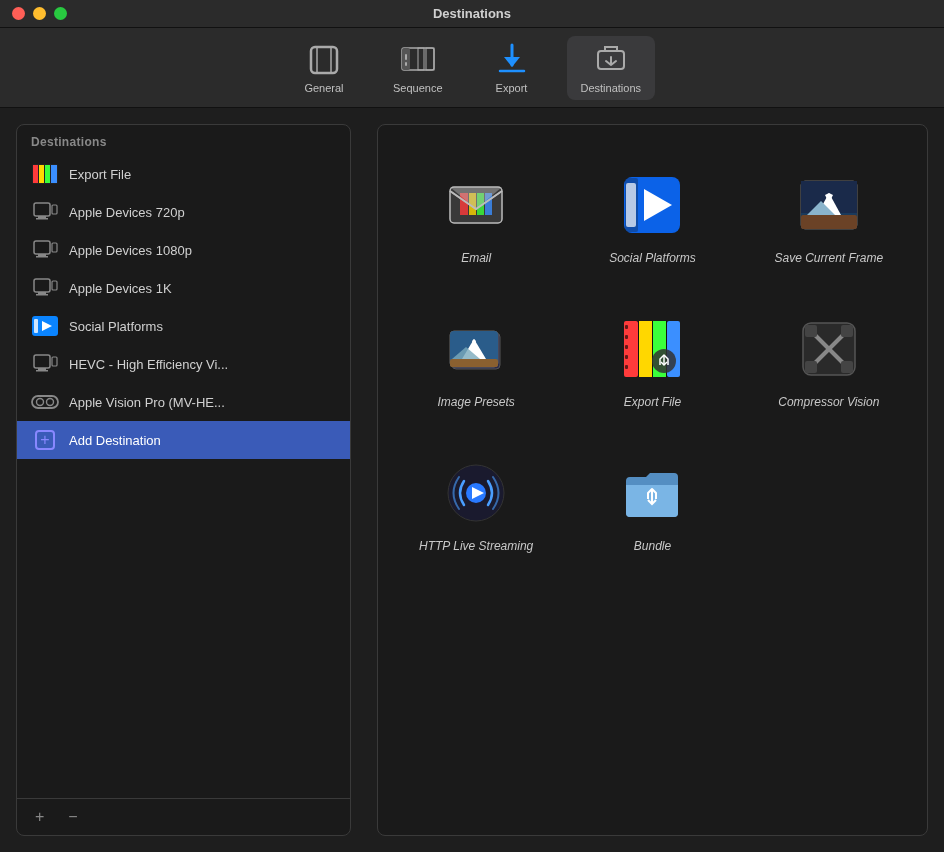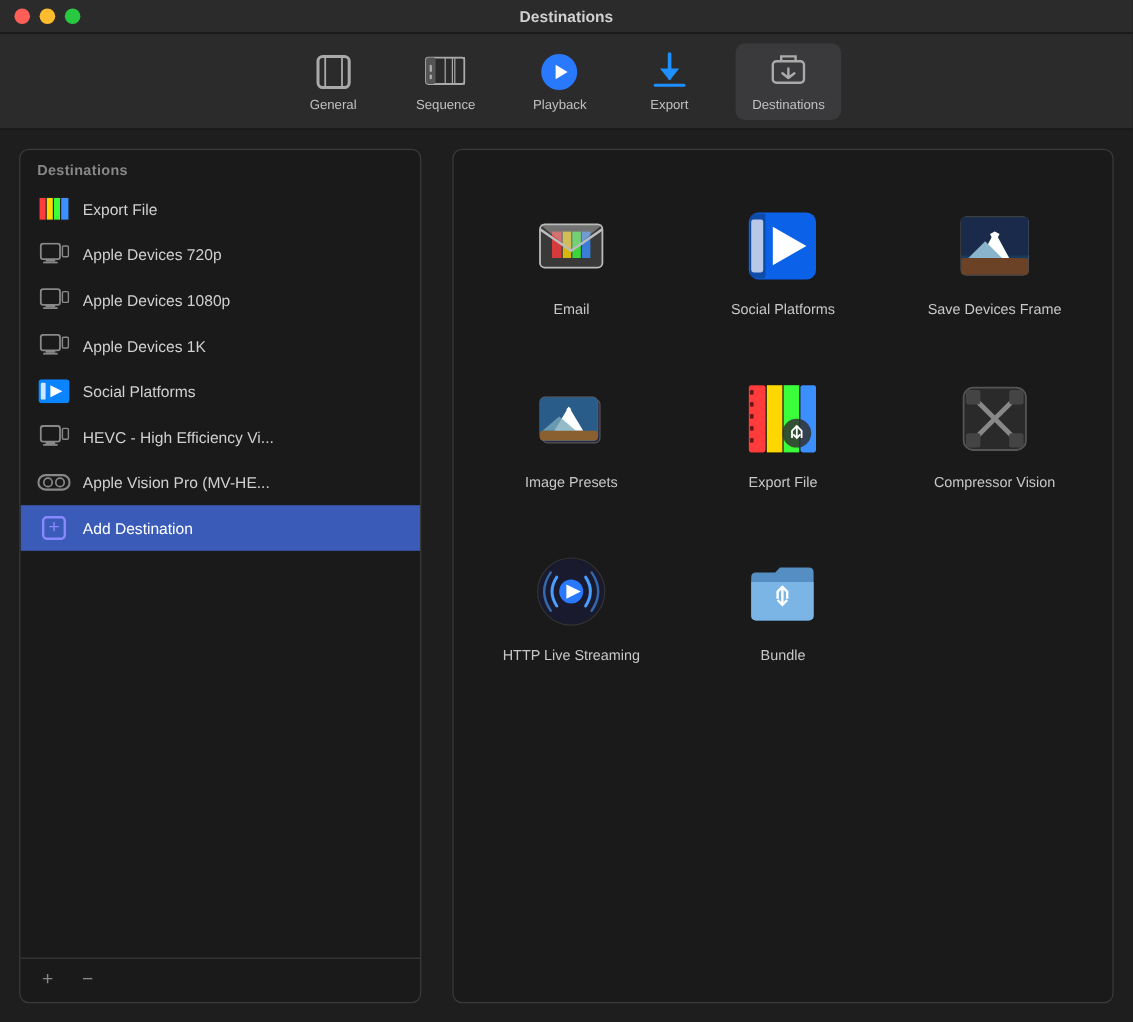--- a/index.html
+++ b/index.html
@@ -158,20 +158,21 @@
       background: #1a1a1a;
       border: 1px solid #3a3a3a;
       border-radius: 8px;
       margin-left: 26px;
       display: grid;
       grid-template-columns: repeat(3, 1fr);
       grid-template-rows: repeat(3, auto);
       gap: 20px;
       padding: 30px 20px;
       align-content: start;
+      font-style: italic;
     }
     .destination-item {
       display: flex;
       flex-direction: column;
       align-items: center;
       gap: 10px;
       cursor: pointer;
       padding: 14px;
       border-radius: 10px;
     }
@@ -234,29 +235,20 @@
         <rect x="1" y="2" width="8" height="22" fill="#555" rx="2"></rect>
         <rect x="17" y="2" width="6" height="22" fill="none" stroke="#aaa" stroke-width="1"></rect>
         <rect x="25" y="2" width="8" height="22" fill="none" stroke="#aaa" stroke-width="1"></rect>
         <rect x="4" y="8" width="2" height="6" fill="#aaa" rx="1"></rect>
         <rect x="4" y="16" width="2" height="4" fill="#aaa" rx="1"></rect>
       </svg>
     </div>
     <span class="toolbar-label">Sequence</span>
   </div>
 
-  <div class="toolbar-item">
-    <div class="toolbar-icon">
-      <svg width="34" height="34" viewBox="0 0 34 34">
-        <circle cx="17" cy="17" r="15" fill="#2979ff"></circle>
-        <polygon points="14,11 24,17 14,23" fill="white"></polygon>
-      </svg>
-    </div>
-    <span class="toolbar-label">Playback</span>
-  </div>
 
   <div class="toolbar-item">
     <div class="toolbar-icon">
       <svg width="30" height="34" viewBox="0 0 30 34">
         <path d="M15 2 L15 22" stroke="#1e90ff" stroke-width="3" stroke-linecap="round"></path>
         <path d="M7 14 L15 24 L23 14" fill="#1e90ff"></path>
         <path d="M3 28 L27 28" stroke="#1e90ff" stroke-width="2.5" stroke-linecap="round"></path>
       </svg>
     </div>
     <span class="toolbar-label">Export</span>
@@ -421,21 +413,21 @@
 
           <path d="M4 8 Q32 8 60 8 L60 40 L4 40 Z" fill="#1a2a4a" rx="4"></path>
 
           <polygon points="20,42 32,20 44,42" fill="white"></polygon>
           <polygon points="10,42 24,28 38,42" fill="#8ab4cc"></polygon>
 
           <polygon points="28,22 32,20 36,22 34,26 30,26" fill="white"></polygon>
           <rect x="4" y="42" width="56" height="14" fill="#6b4226" rx="2"></rect>
         </svg>
       </div>
-      <span class="destination-label">Save Devices Frame</span>
+      <span class="destination-label">Save Current Frame</span>
     </div>
 
     <div class="destination-item">
       <div class="destination-icon">
         <svg width="64" height="64" viewBox="0 0 64 64">
 
           <rect x="8" y="16" width="48" height="36" rx="4" fill="#2a2a4a" stroke="#555" stroke-width="1"></rect>
           <rect x="6" y="14" width="48" height="36" rx="4" fill="#1a2a3a" stroke="#666" stroke-width="1"></rect>
 
           <rect x="6" y="14" width="48" height="36" rx="4" fill="#2a5c8a"></rect>

